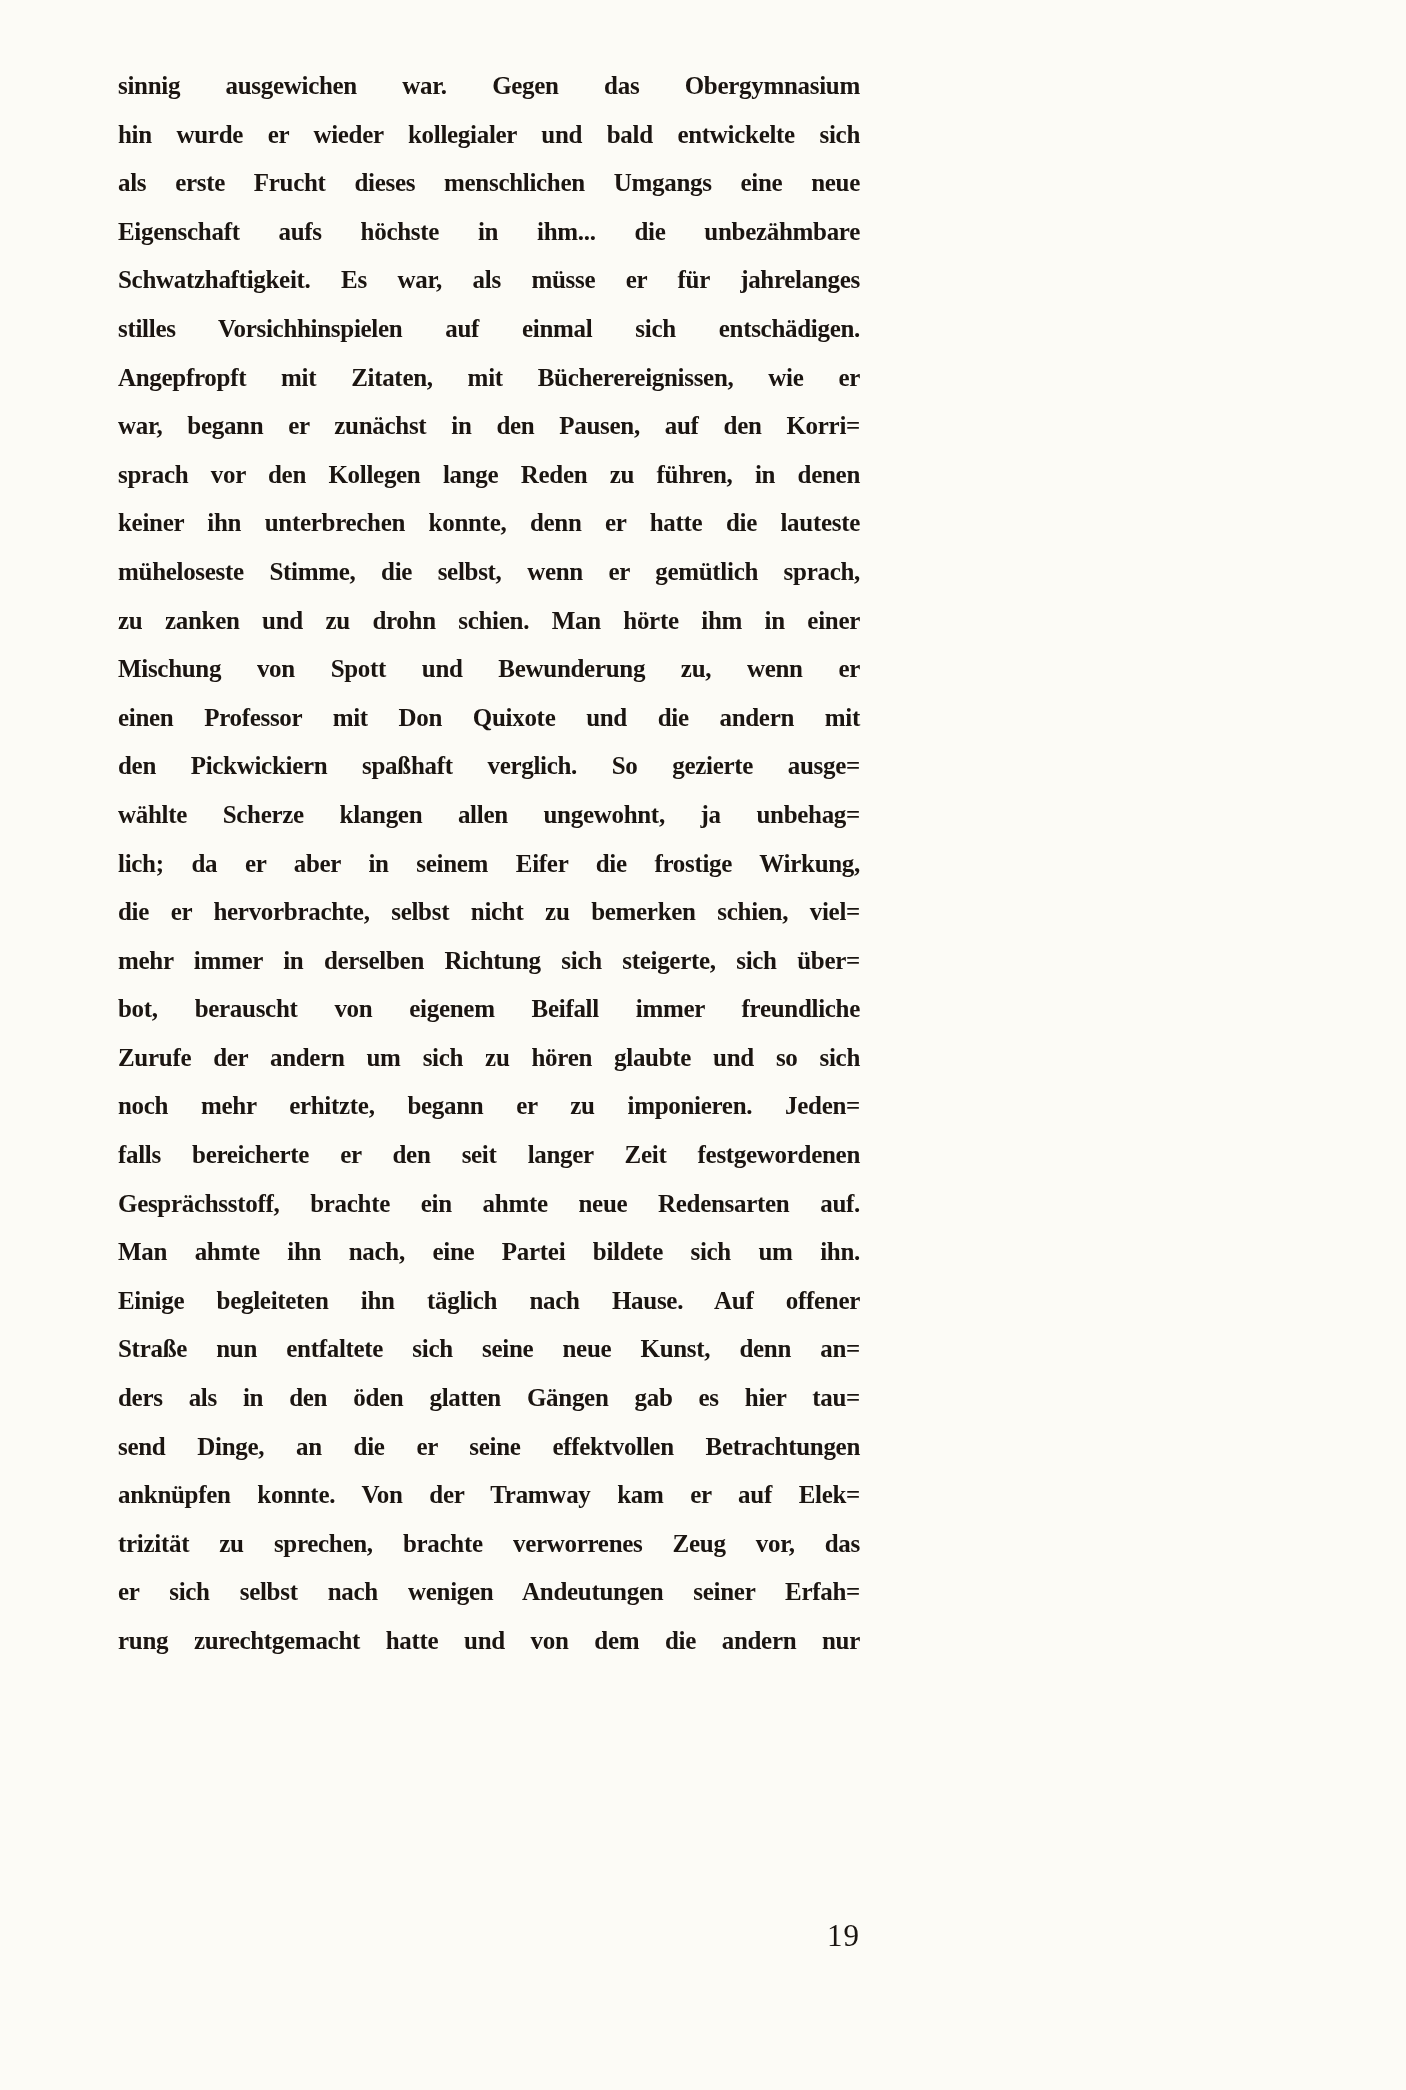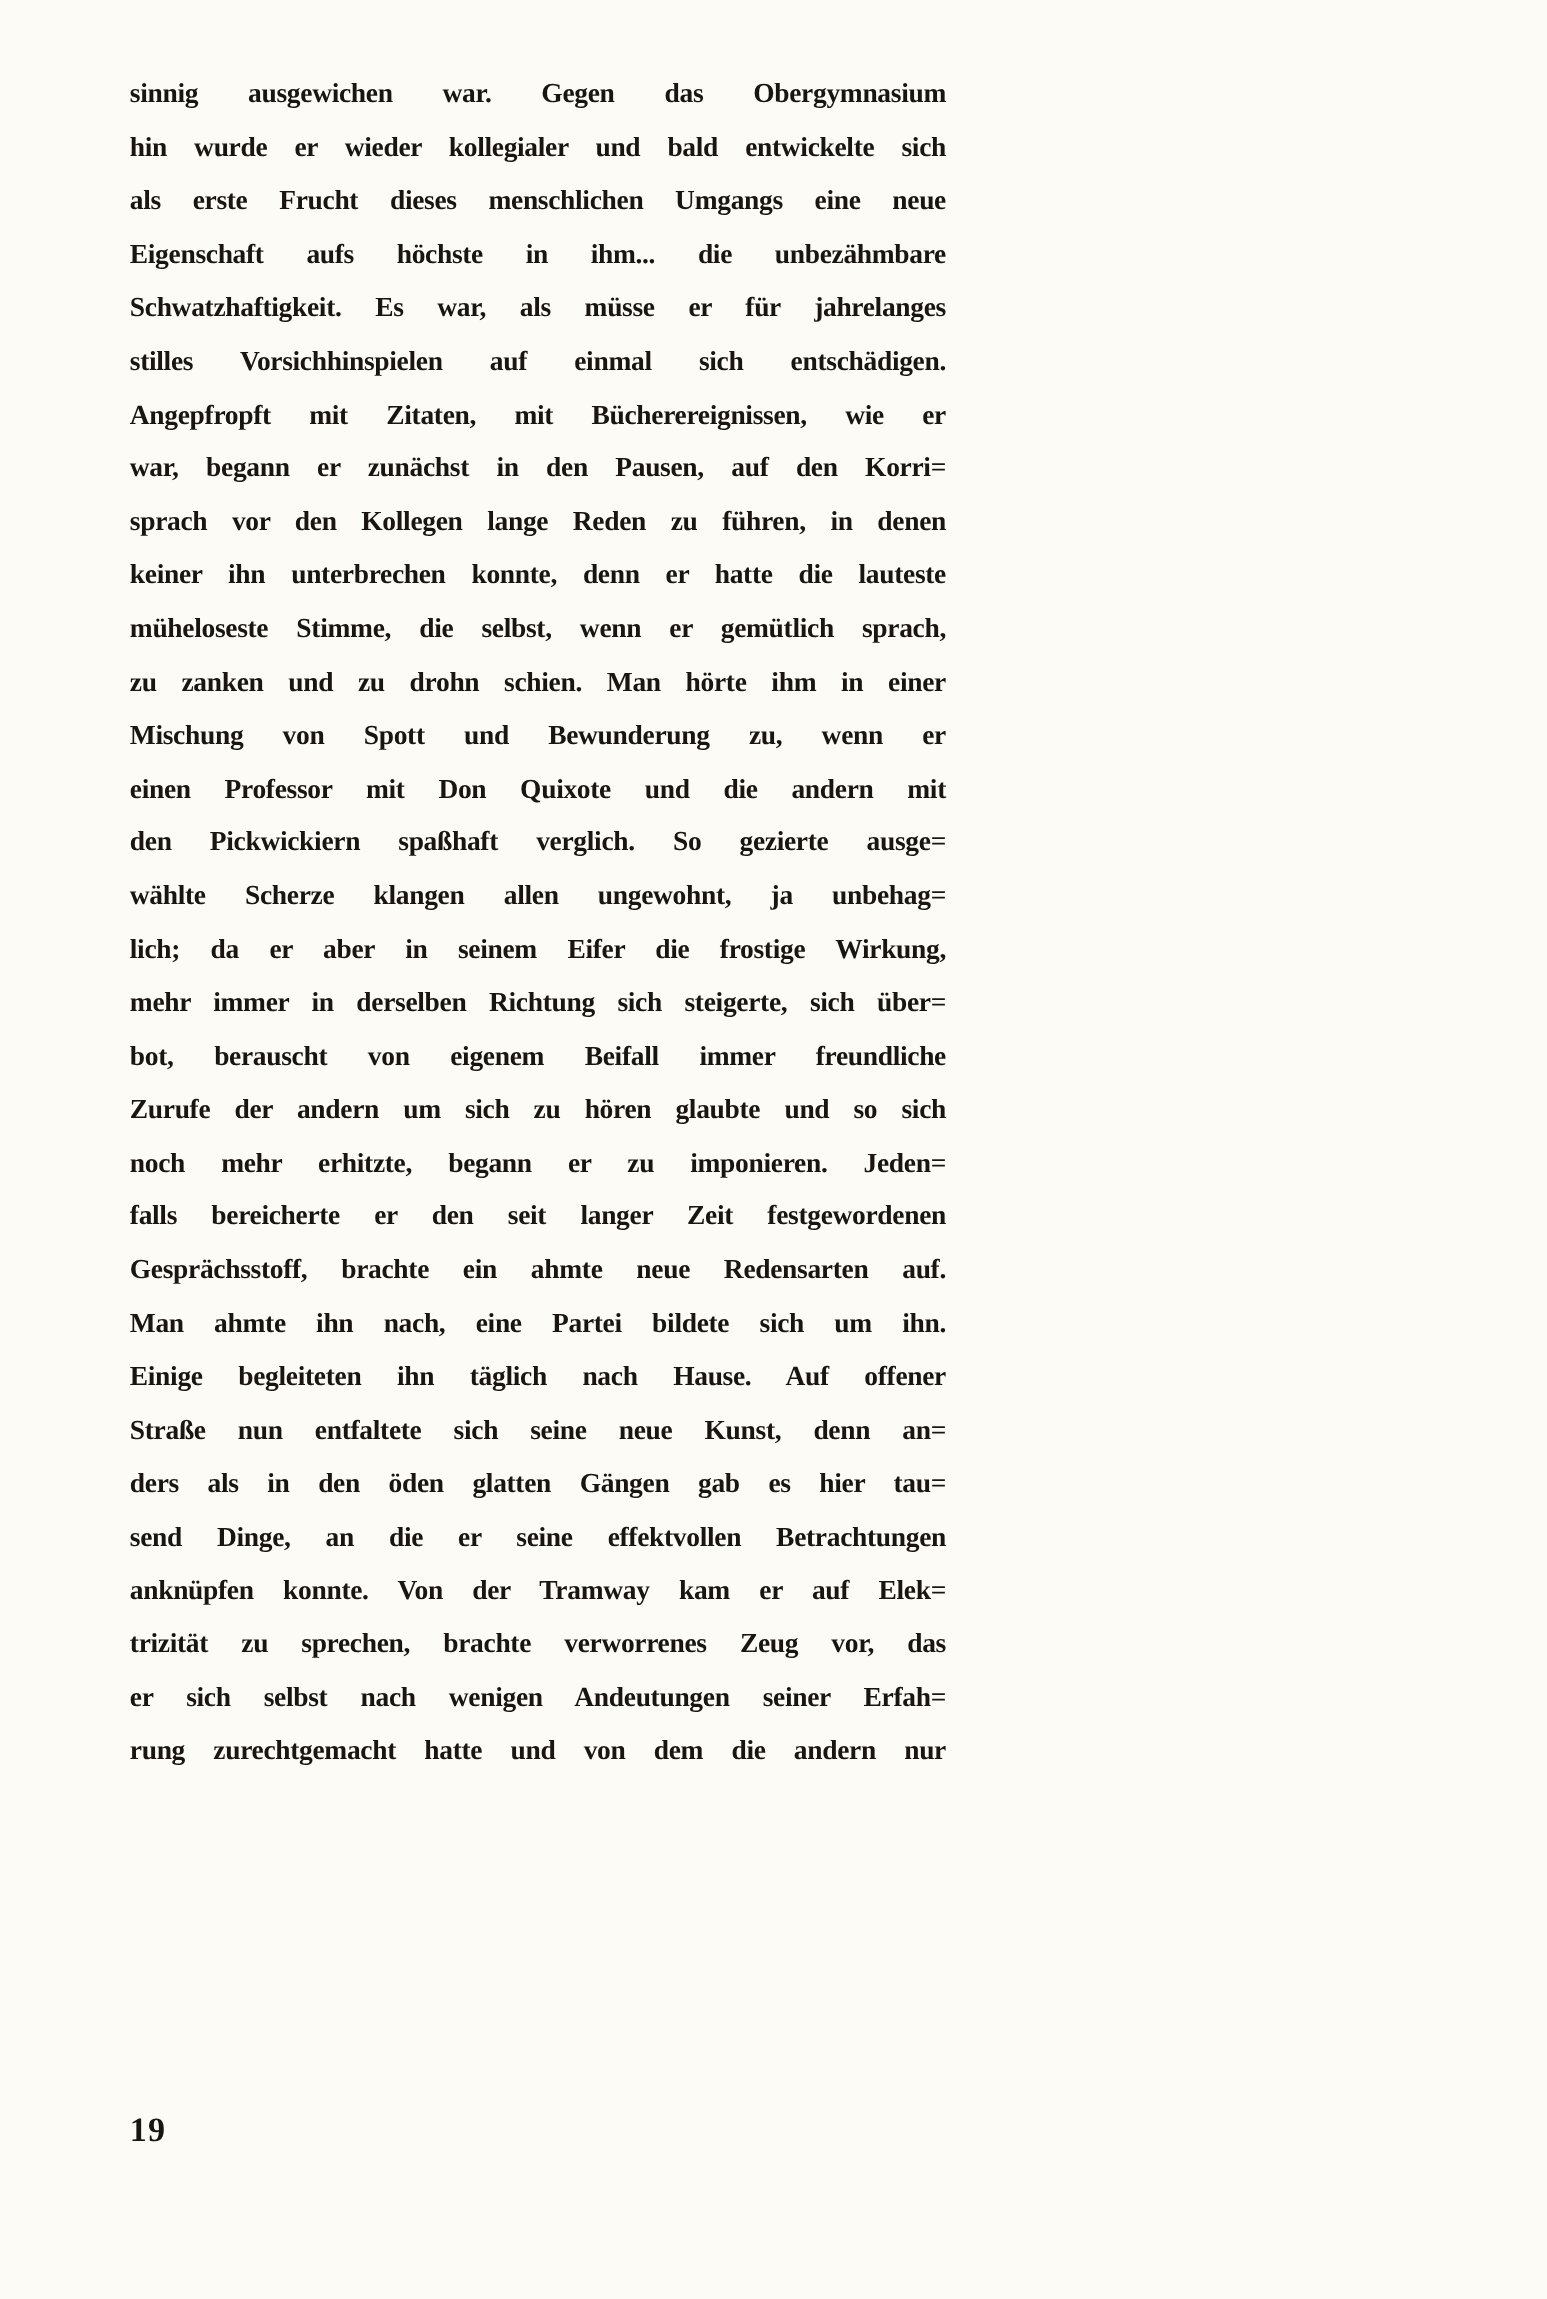--- a/index.html
+++ b/index.html
@@ -38,22 +38,23 @@
     text-align-last: justify;
     -moz-text-align-last: justify;
     white-space: normal;
     color: #1b1511;
   }
   .page-number {
     position: absolute;
     left: 118px;
     top: 1918px;
     width: 742px;
+    text-align: right;
     font-size: 31px;
-    font-weight: bold;
+    font-weight: normal;
     color: #1b1511;
     letter-spacing: 1px;
   }
 </style>
 </head>
 <body>
 
 <div class="book-page">
   <div class="text-block">
     <div class="text-line">sinnig ausgewichen war. Gegen das Obergymnasium</div>
@@ -66,20 +67,21 @@
     <div class="text-line">war, begann er zunächst in den Pausen, auf den Korri=</div>
     <div class="text-line">sprach vor den Kollegen lange Reden zu führen, in denen</div>
     <div class="text-line">keiner ihn unterbrechen konnte, denn er hatte die lauteste</div>
     <div class="text-line">müheloseste Stimme, die selbst, wenn er gemütlich sprach,</div>
     <div class="text-line">zu zanken und zu drohn schien. Man hörte ihm in einer</div>
     <div class="text-line">Mischung von Spott und Bewunderung zu, wenn er</div>
     <div class="text-line">einen Professor mit Don Quixote und die andern mit</div>
     <div class="text-line">den Pickwickiern spaßhaft verglich. So gezierte ausge=</div>
     <div class="text-line">wählte Scherze klangen allen ungewohnt, ja unbehag=</div>
     <div class="text-line">lich; da er aber in seinem Eifer die frostige Wirkung,</div>
+    <div class="text-line">die er hervorbrachte, selbst nicht zu bemerken schien, viel=</div>
     <div class="text-line">mehr immer in derselben Richtung sich steigerte, sich über=</div>
     <div class="text-line">bot, berauscht von eigenem Beifall immer freundliche</div>
     <div class="text-line">Zurufe der andern um sich zu hören glaubte und so sich</div>
     <div class="text-line">noch mehr erhitzte, begann er zu imponieren. Jeden=</div>
     <div class="text-line">falls bereicherte er den seit langer Zeit festgewordenen</div>
     <div class="text-line">Gesprächsstoff, brachte ein ahmte neue Redensarten auf.</div>
     <div class="text-line">Man ahmte ihn nach, eine Partei bildete sich um ihn.</div>
     <div class="text-line">Einige begleiteten ihn täglich nach Hause. Auf offener</div>
     <div class="text-line">Straße nun entfaltete sich seine neue Kunst, denn an=</div>
     <div class="text-line">ders als in den öden glatten Gängen gab es hier tau=</div>

